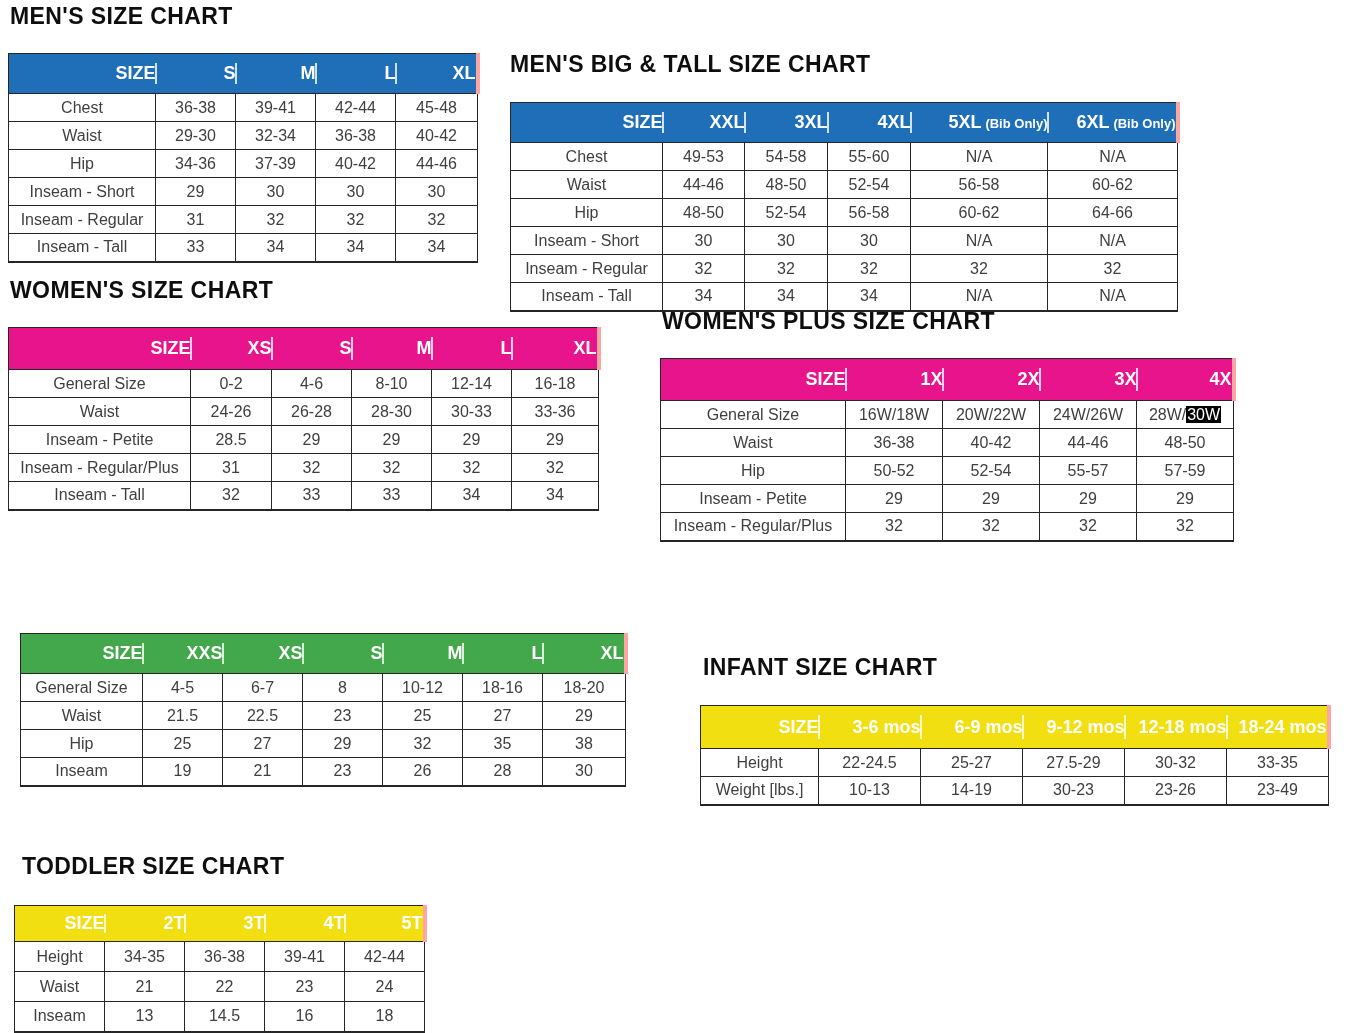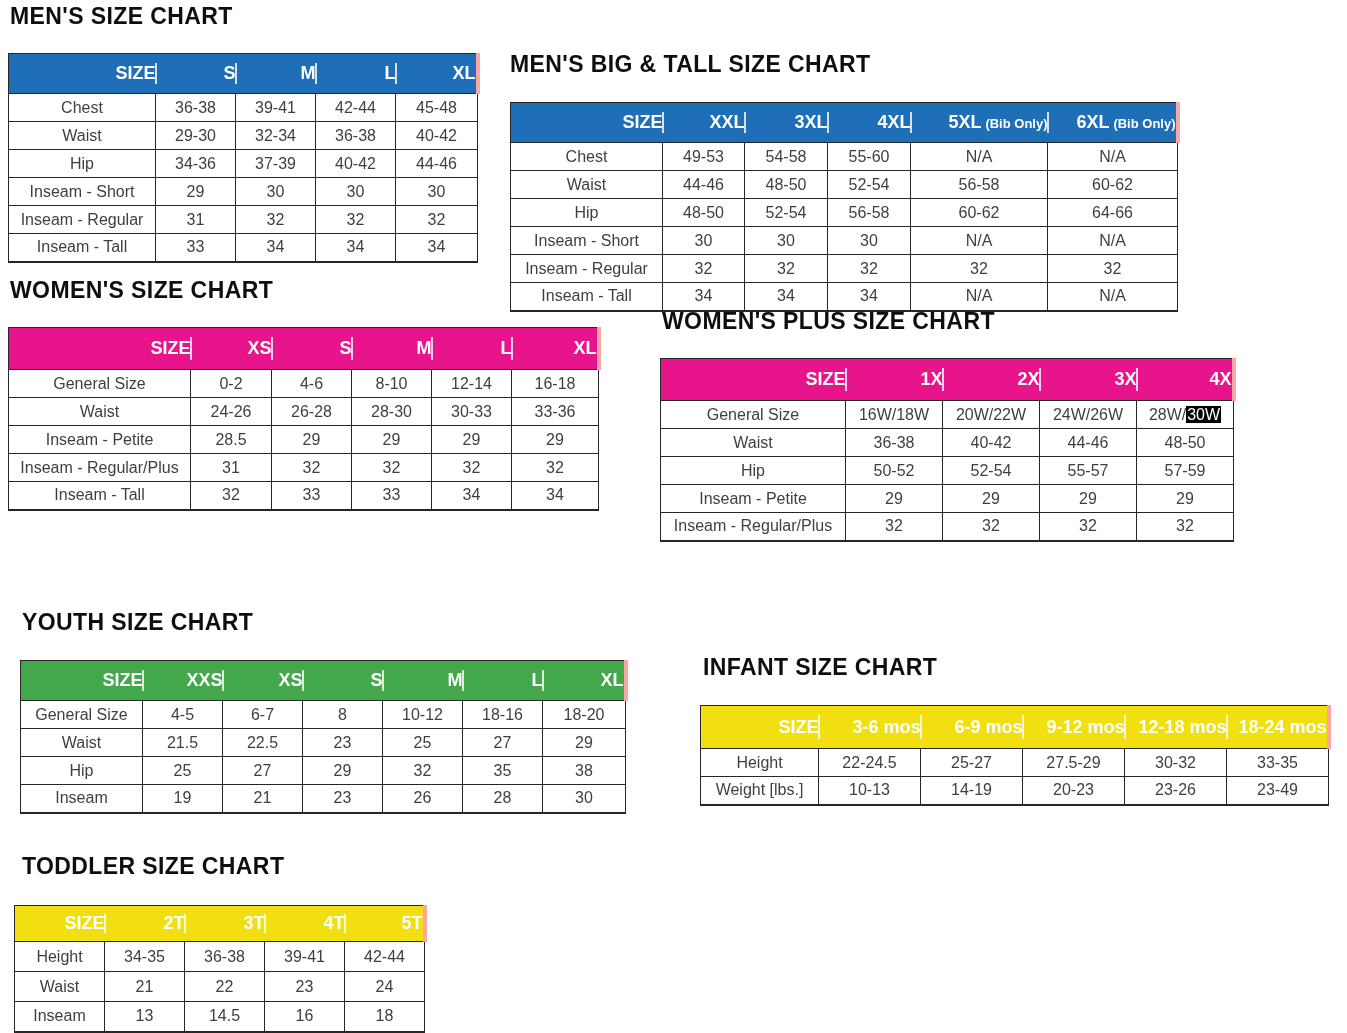--- a/index.html
+++ b/index.html
@@ -357,21 +357,20 @@
             <td>32</td>
             <td>32</td>
             <td>32</td>
             <td>32</td>
           </tr>
         </tbody>
       </table>
   </section>
 
   <section class="chart-section" id="sec-youth">
-    <h2 class="chart-title">YOUTH SIZE CHART</h2>
     <table class="size-table" style="--header-color: #43a84b; width: 605px;">
         <colgroup>
           <col style="width: 122px;">
           <col style="width: 80px;">
           <col style="width: 80px;">
           <col style="width: 80px;">
           <col style="width: 80px;">
           <col style="width: 80px;">
           <col style="width: 83px;">
         </colgroup>
@@ -454,21 +453,21 @@
             <td>22-24.5</td>
             <td>25-27</td>
             <td>27.5-29</td>
             <td>30-32</td>
             <td>33-35</td>
           </tr>
           <tr style="height: 28px;">
             <td>Weight [lbs.]</td>
             <td>10-13</td>
             <td>14-19</td>
-            <td>20-23</td>
+            <td>30-23</td>
             <td>23-26</td>
             <td>23-49</td>
           </tr>
         </tbody>
       </table>
   </section>
 
   <section class="chart-section" id="sec-toddler">
     <h2 class="chart-title">TODDLER SIZE CHART</h2>
     <table class="size-table" style="--header-color: #f2df12; width: 410px;">

